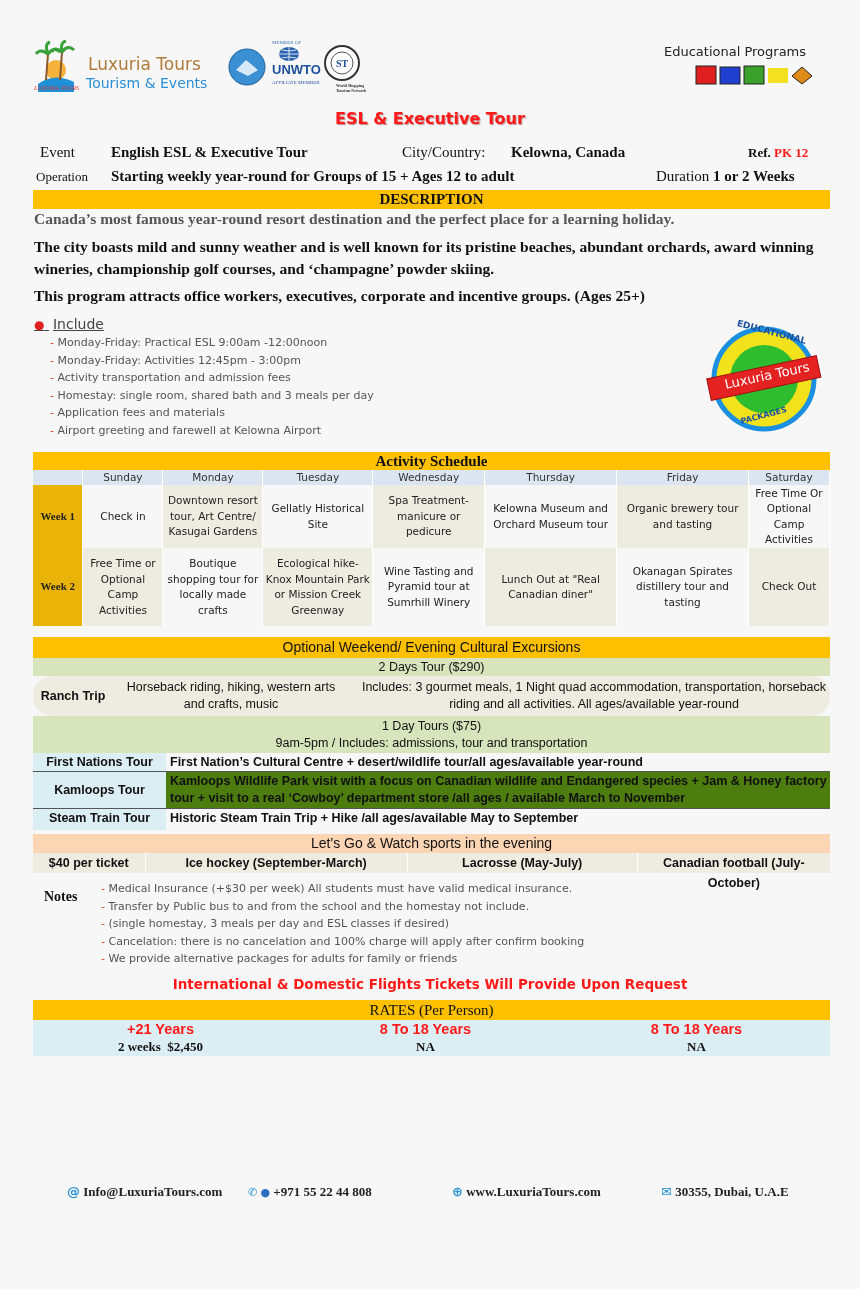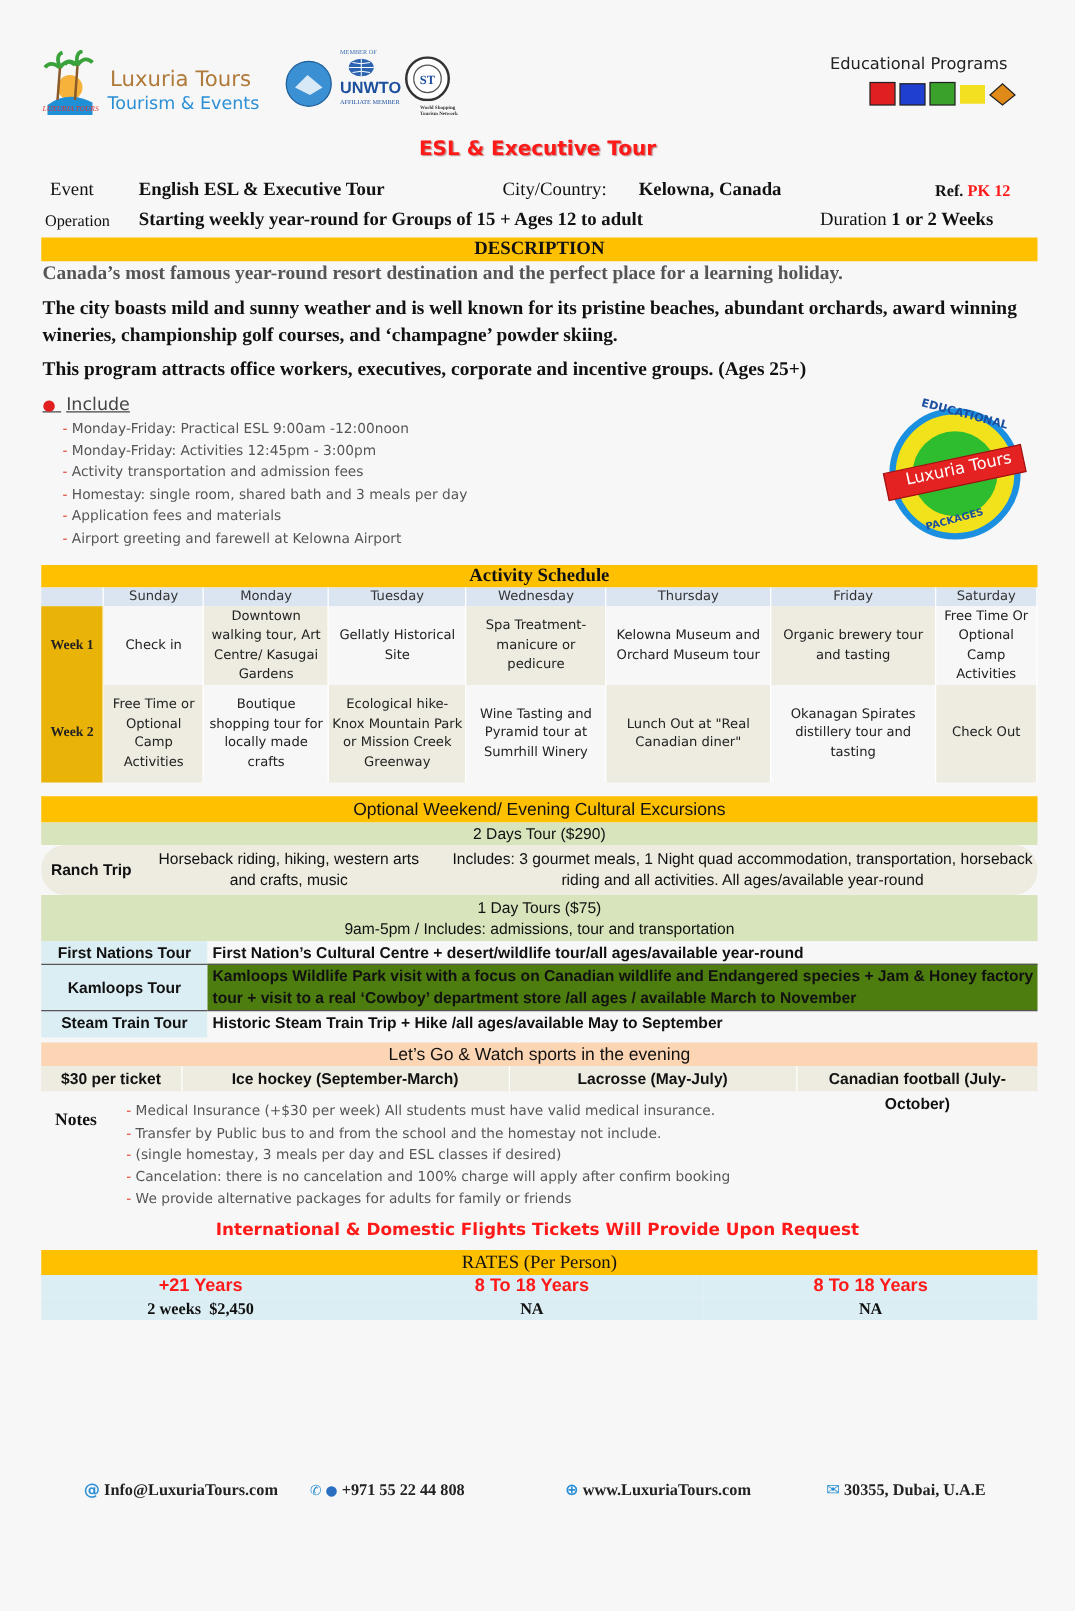--- a/index.html
+++ b/index.html
@@ -152,21 +152,21 @@
     <td>Monday</td>
     <td>Tuesday</td>
     <td>Wednesday</td>
     <td>Thursday</td>
     <td>Friday</td>
     <td>Saturday</td>
   </tr>
   <tr style="height:63px;">
     <td class="wk">Week 1</td>
     <td class="c-w">Check in</td>
-    <td class="c-b">Downtown walking tour, Art Centre/ Kasugai Gardens</td>
+    <td class="c-b">Downtown resort tour, Art Centre/ Kasugai Gardens</td>
     <td class="c-w">Gellatly Historical Site</td>
     <td class="c-b">Spa Treatment- manicure or pedicure</td>
     <td class="c-w">Kelowna Museum and Orchard Museum tour</td>
     <td class="c-b">Organic brewery tour and tasting</td>
     <td class="c-w">Free Time Or Optional Camp Activities</td>
   </tr>
   <tr style="height:78px;">
     <td class="wk">Week 2</td>
     <td class="c-b">Free Time or Optional Camp Activities</td>
     <td class="c-w">Boutique shopping tour for locally made crafts</td>
@@ -214,21 +214,21 @@
   </tr>
   <tr style="height:22px;">
     <td class="lbl" style="font-weight:bold;vertical-align:top;padding-top:2px;">Steam Train Tour</td>
     <td style="background:#f7f7f7;padding-left:4px;vertical-align:top;padding-top:2px;font-weight:bold;">Historic Steam Train Trip + Hike /all ages/available May to September</td>
   </tr>
 </tbody>
   </table>
 
 <div class="abs narrow" style="left:33px;top:834px;width:797px;height:19px;line-height:19px;background:#fcd5b4;text-align:center;font-size:14px;">Let’s Go &amp; Watch sports in the evening</div>
 <div class="abs narrow" style="left:33px;top:853px;width:797px;height:20px;line-height:20px;background:#eeece1;display:flex;font-size:12.5px;font-weight:bold;">
-  <div style="width:112px;text-align:center;border-right:1px solid #fff;">$30 per ticket</div>
+  <div style="width:112px;text-align:center;border-right:1px solid #fff;">$40 per ticket</div>
   <div style="width:262px;text-align:center;border-right:1px solid #fff;">Ice hockey (September-March)</div>
   <div style="width:230px;text-align:center;border-right:1px solid #fff;">Lacrosse (May-July)</div>
   <div style="width:193px;text-align:center;">Canadian football (July-October)</div>
 </div>
 
 <div class="abs" style="left:44px;top:889px;font-weight:bold;font-size:14px;">Notes</div>
 <ul class="abs inc notes" style="left:101px;top:880px;margin:0;padding:0;">
   <li>Medical Insurance (+$30 per week) All students must have valid medical insurance.</li>
   <li>Transfer by Public bus to and from the school and the homestay not include.</li>
   <li>(single homestay, 3 meals per day and ESL classes if desired)</li>

